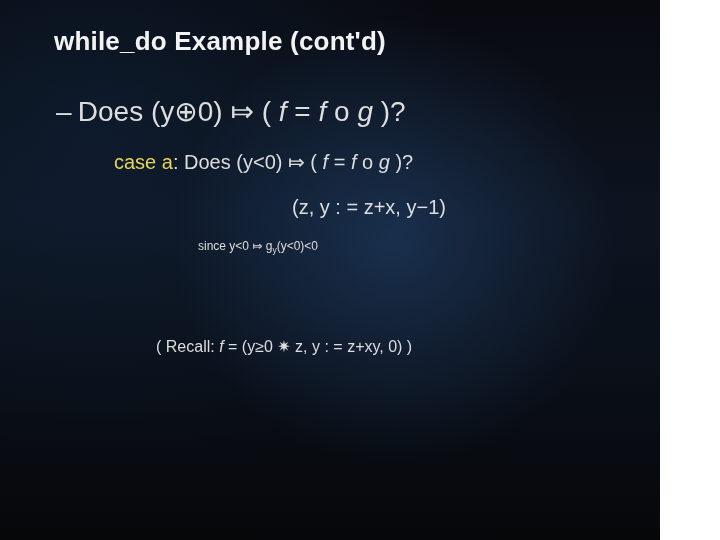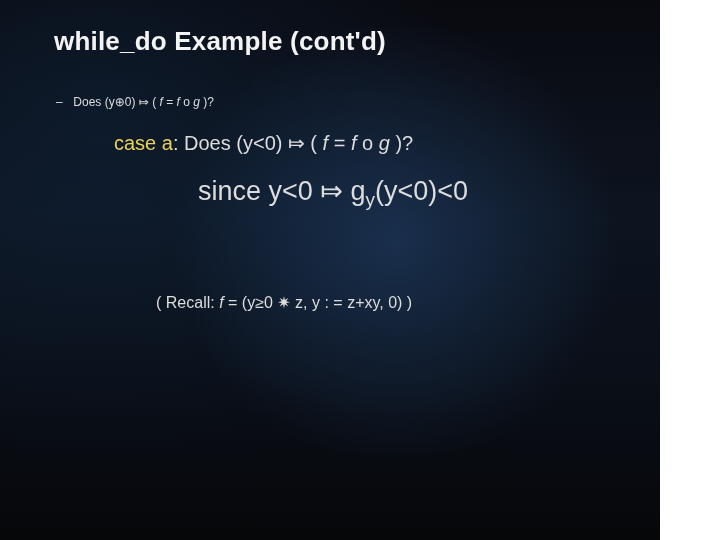--- a/index.html
+++ b/index.html
@@ -23,21 +23,21 @@
     padding: 26px 44px 30px 54px;
   }
   .title {
     font-weight: bold;
     font-size: 26px;
     color: #f3f3f3;
     margin-bottom: 38px;
     letter-spacing: 0.2px;
   }
   .bullet1 {
-    font-size: 12px;
+    font-size: 28px;
     margin-left: 2px;
     margin-bottom: 22px;
   }
   .dash {
     display: inline-block;
     width: 14px;
   }
   .case {
     font-size: 20px;
     margin-left: 60px;
@@ -52,21 +52,21 @@
     margin-bottom: 18px;
     line-height: 1.35;
   }
   .line-indent {
     font-size: 20px;
     margin-left: 238px;
     margin-bottom: 18px;
     line-height: 1.35;
   }
   .since {
-    font-size: 27px;
+    font-size: 12px;
     margin-left: 144px;
     margin-bottom: 18px;
   }
   .recall {
     font-size: 16px;
     margin-left: 102px;
     margin-top: 82px;
   }
   .italic { font-style: italic; }
   .under { text-decoration: underline; }
@@ -83,20 +83,21 @@
   <div class="bullet1">
     <span class="dash">–</span>
     <span>Does (y</span><span class="sym">⊕</span><span>0) </span><span class="sym">⤇</span><span> ( </span><span class="italic">f</span><span> = </span><span class="italic">f</span><span> o </span><span class="italic">g</span><span> )?</span>
   </div>
 
   <div class="case">
     <span class="case-label">case a</span><span>: Does (y&lt;0) </span><span class="sym">⤇</span><span> ( </span><span class="italic">f</span><span> = </span><span class="italic">f</span><span> o </span><span class="italic">g</span><span> )?</span>
   </div>
 
 
+  <div class="line-indent">(z, y : = z+x, y−1)</div>
 
   <div class="since">
     <span>since y&lt;0 </span><span class="sym">⤇</span><span> g</span><span class="sub">y</span><span>(y&lt;0)&lt;0</span>
   </div>
 
   <div class="recall">
     <span>( Recall: </span><span class="italic">f</span><span> = (y≥0 </span><span class="sym">✷</span><span> z, y : = z+xy, 0) )</span>
   </div>
 
 </div>

